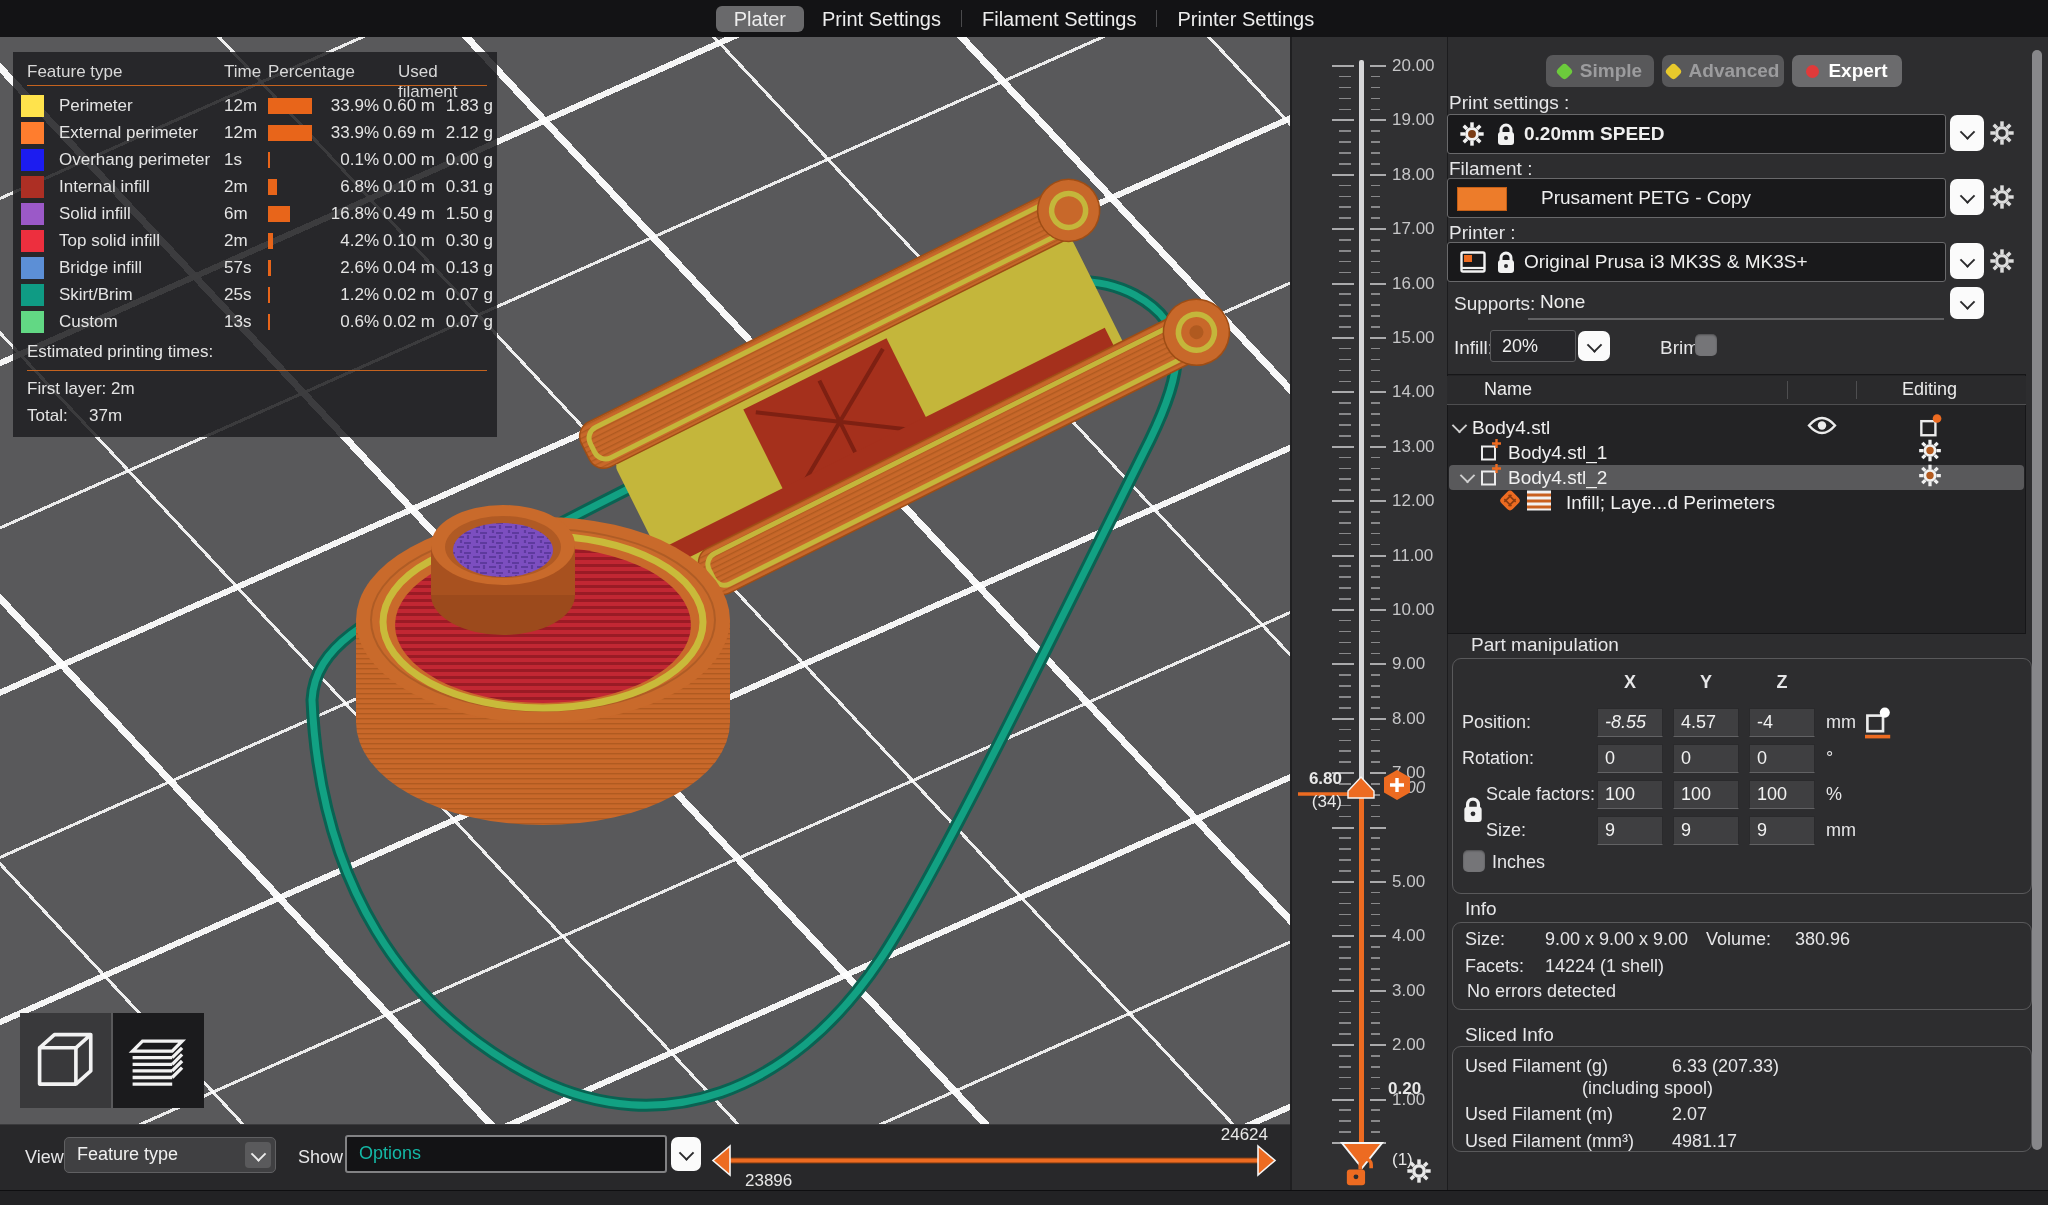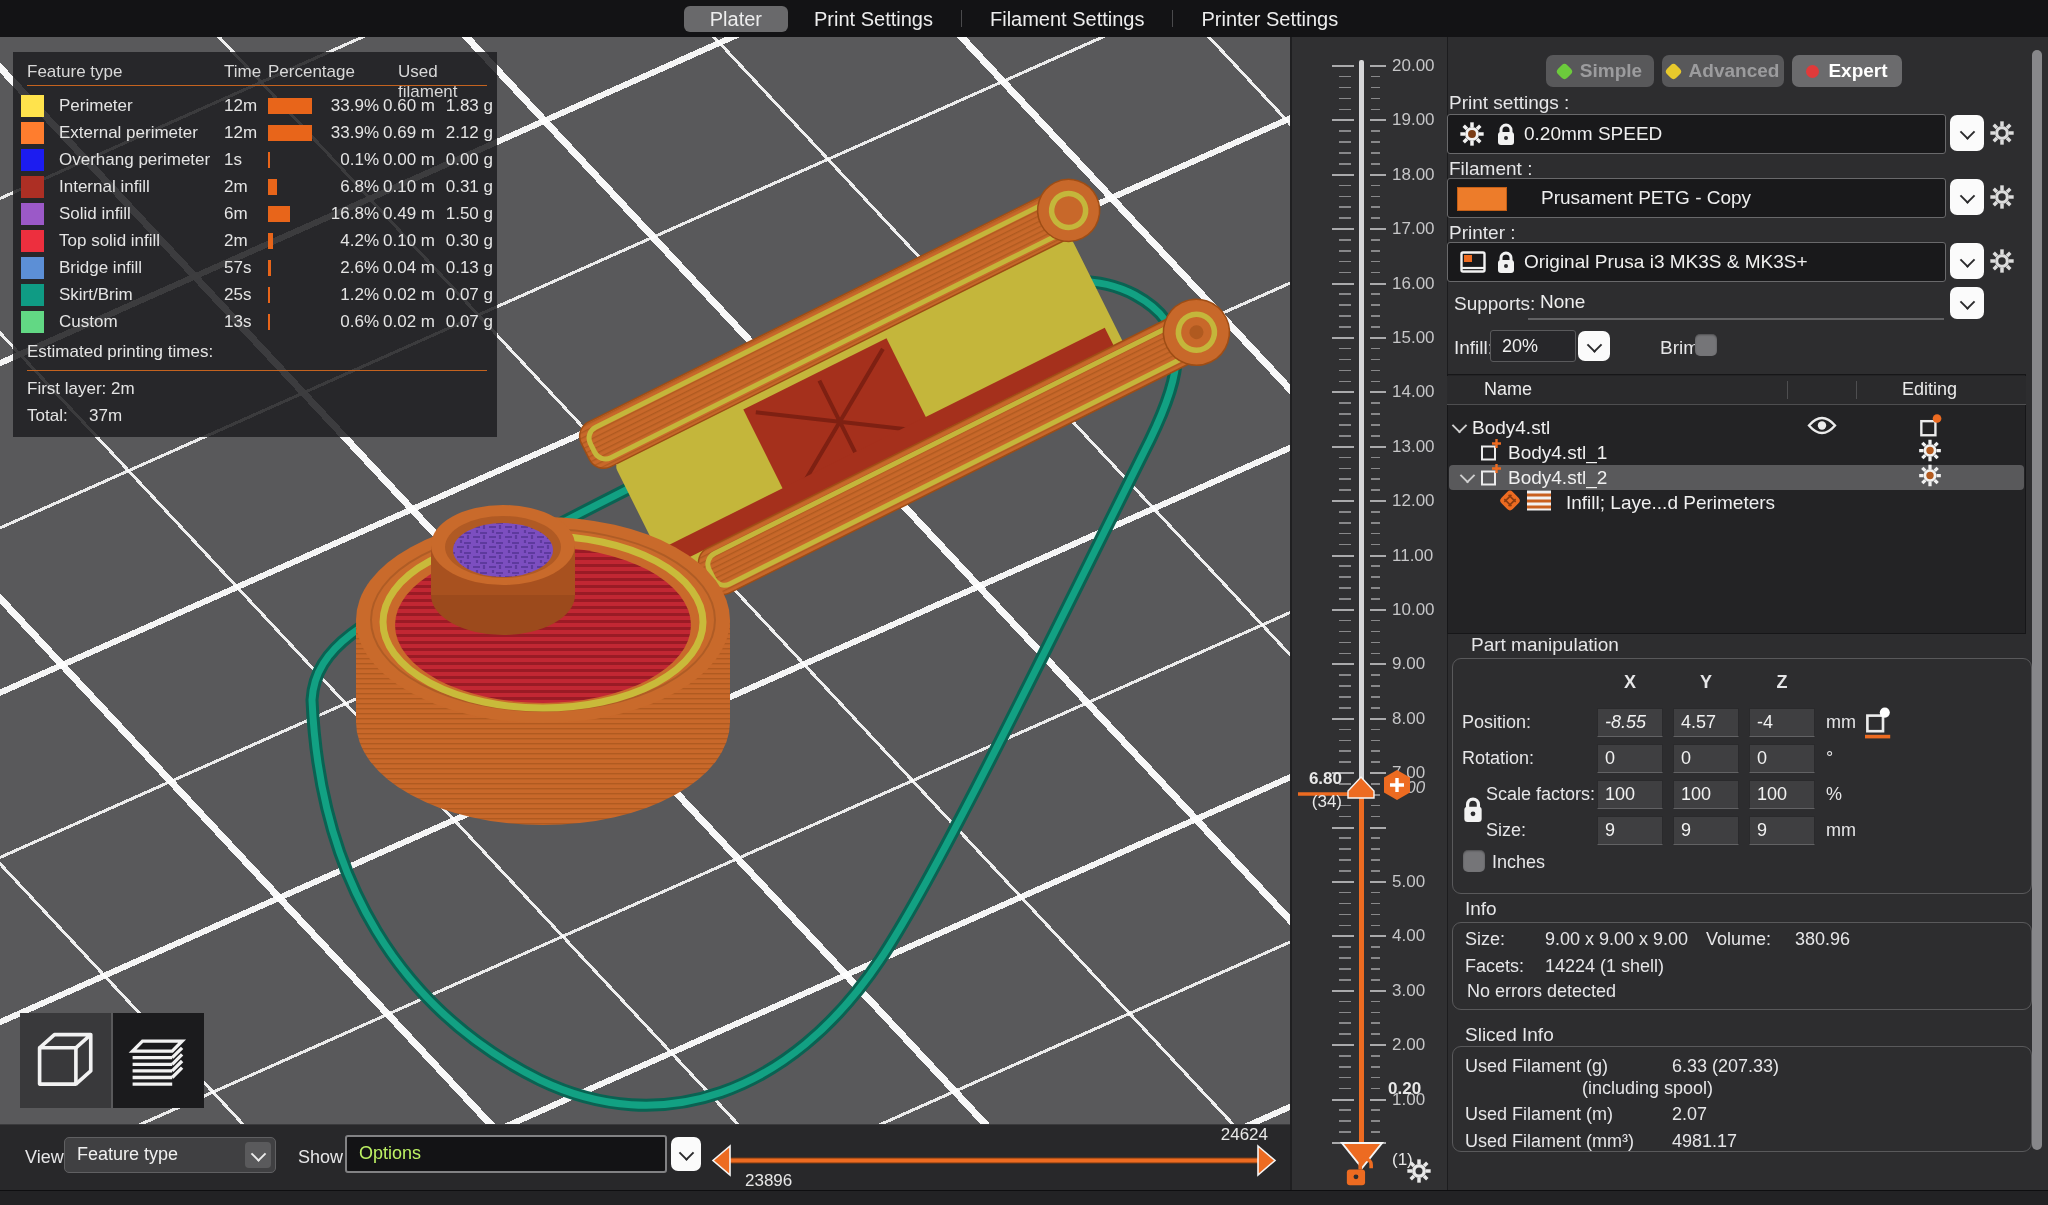--- a/index.html
+++ b/index.html
@@ -3,21 +3,21 @@
 <meta charset="utf-8">
 <style>
   html,body{margin:0;padding:0;background:#1a1a1c;}
   #app{position:relative;width:2048px;height:1205px;overflow:hidden;
        font-family:"Liberation Sans","DejaVu Sans",sans-serif;color:#e8e8e8;
        background:#2d2d2f;-webkit-font-smoothing:antialiased;}
   .abs{position:absolute;}
   
   .topbar{left:0;top:0;width:2048px;height:37px;background:#131315;display:flex;
           align-items:center;justify-content:center;gap:0;}
-  .tab{height:26px;line-height:26px;padding:0 26px;font-size:20px;color:#ededed;
+  .tab{height:26px;line-height:26px;padding:0 18px;font-size:20px;color:#ededed;
        border-radius:6px;white-space:nowrap;}
   .tab.active{background:#69696b;}
   .tabsep{width:1px;height:17px;background:#4a4a4c;margin:0 2px;}
   
   .viewport{left:0;top:37px;width:1290px;height:1087px;background-color:#59595b;
     background-image:
       repeating-linear-gradient(47deg, transparent 0 176px, rgba(255,255,255,.90) 176px 179px, transparent 179px 355px, rgba(255,255,255,.96) 355px 362px),
       repeating-linear-gradient(156deg, transparent 0 146px, rgba(255,255,255,.88) 146px 149px, transparent 149px 295px, rgba(255,255,255,.94) 295px 301px);
     }
   .scene{left:0;top:37px;width:1290px;height:1087px;}
@@ -40,21 +40,21 @@
   
   .vslider{left:1290px;top:37px;width:157px;height:1153px;background:#303032;border-left:2px solid #1f1f21;}
   .tick{position:absolute;background:#aaaaac;height:2px;}
   .tick.minor{background:#88888a;height:1.6px;}
   .ticklabel{position:absolute;left:100px;font-size:17px;color:#c6c6c8;transform:translateY(-50%);}
   .vtrack-top{position:absolute;left:66.5px;top:23px;width:5px;border-radius:2px;background:#d6d6d8;}
   .vtrack-bot{position:absolute;left:66.5px;width:5px;background:#ed6b21;}
   
   .bottombar{left:0;top:1124px;width:1290px;height:66px;background:#28282a;border-top:1px solid #3a3a3c;
              font-size:18px;}
-  .combo-dark{position:absolute;background:#131315;border:2px solid #828284;border-radius:3px;color:#bef264;}
+  .combo-dark{position:absolute;background:#131315;border:2px solid #828284;border-radius:3px;color:#14b8a6;}
   .vbtn{position:absolute;background:#fbfbfb;border-radius:7px;display:flex;align-items:center;justify-content:center;}
   .chev{width:9px;height:9px;border-left:2.6px solid #2b2b2d;border-bottom:2.6px solid #2b2b2d;
         transform:rotate(-45deg) translate(1px,-1px);}
   
   .sidebar{left:1447px;top:37px;width:601px;height:1153px;background:#2d2d2f;border-left:1px solid #1c1c1e;}
   .modebtn{position:absolute;height:32px;border-radius:7px;background:#58585a;display:flex;
            align-items:center;justify-content:center;gap:9px;font-size:19px;font-weight:bold;color:#9c9c9e;}
   .modebtn .dot{width:13px;height:13px;border-radius:4px;transform:rotate(45deg);}
   .modebtn.sel{background:#6b6b6d;color:#ffffff;}
   .sblabel{position:absolute;font-size:19px;color:#e6e6e8;white-space:nowrap;}
@@ -588,21 +588,21 @@
           <line x1="4.3" y1="-4.3" x2="7.1" y2="-7.1"></line>
       </g>
       <circle r="6" fill="#f2f2f2"></circle>
         <circle r="3.4" fill="#7a3c16"></circle>
     </svg>
     <svg class="abs" style="left:46px;top:7px;" width="24" height="26" viewBox="0 0 24 26">
       <path d="M7,11 V8 a5,5 0 0 1 10,0 v3" stroke="#f2f2f2" stroke-width="3" fill="none"></path>
       <rect x="4" y="10" width="16" height="13" rx="3" fill="#f2f2f2"></rect>
       <circle cx="12" cy="16" r="2" fill="#2b2b2d"></circle>
     </svg>
-    <span style="margin-left:76px;">0.20mm SPEED</span>
+    <span style="margin-left:76px;font-weight:bold;">0.20mm SPEED</span>
   </div>
   <div class="vbtn" style="left:1950px;top:115px;width:34px;height:36px;">
       <span class="chev"></span>
     </div>
   <svg class="gearbtn" style="left:1988px;top:119px;" viewBox="-12 -12 24 24">
     <g stroke="#dcdcdc" stroke-width="3">
         <line y1="-6" y2="-10"></line>
         <line y1="6" y2="10"></line>
         <line x1="-6" x2="-10"></line>
         <line x1="6" x2="10"></line>

